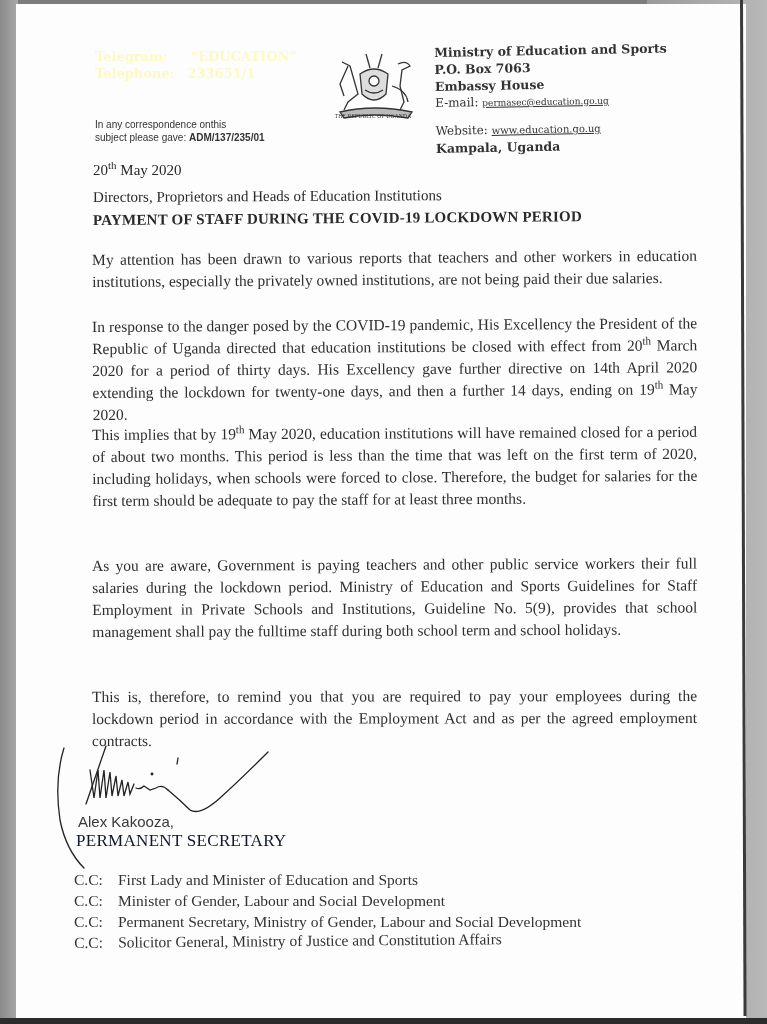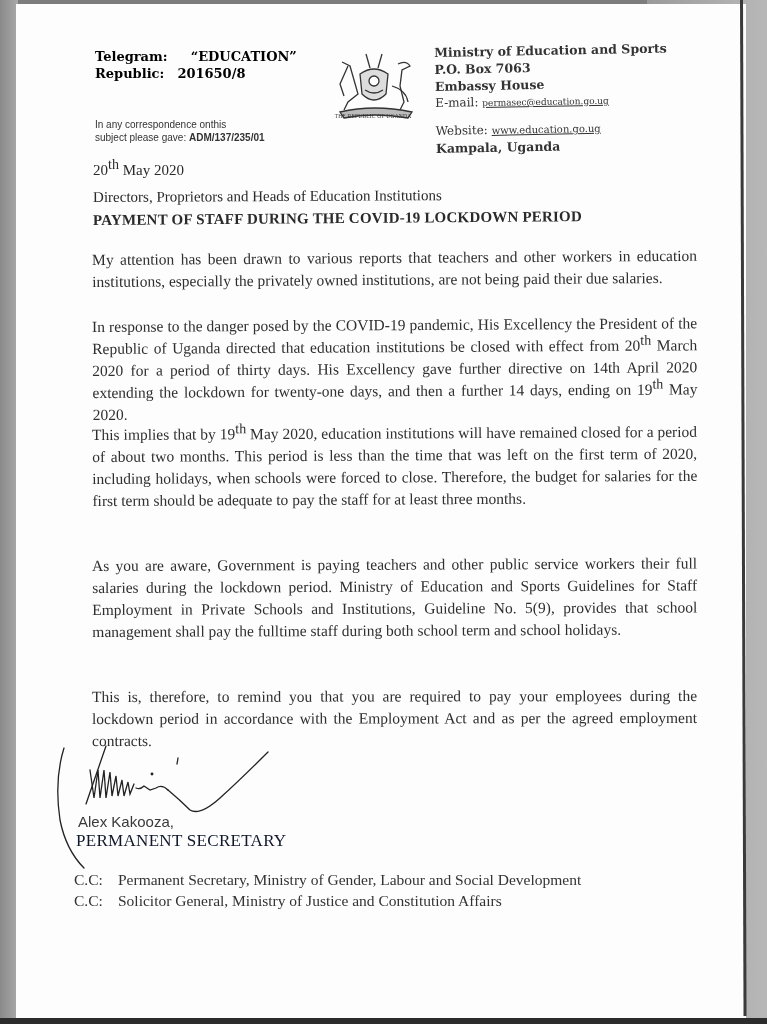--- a/index.html
+++ b/index.html
@@ -27,21 +27,21 @@
     background:#3a3a3a; transform-origin:top left; transform:rotate(-0.2deg);
   }
   .bottom-band {
     position:absolute; left:0; bottom:0; width:767px; height:6px; background:#2c2c2c;
   }
 
   
   .lh-left {
     position:absolute; left:95px; top:48px;
     font-family:"DejaVu Serif", serif; font-weight:bold; font-size:13px; line-height:17px;
-    color:#000000;
+    color:#fef9c3;
   }
   .lh-left .row { white-space:nowrap; }
   .lh-left .gap { display:inline-block; }
   .ref {
     position:absolute; left:95px; top:118px;
     font-family:Liberation Sans, sans-serif; font-size:10px; line-height:13px; color:#333;
   }
   .ref b { font-weight:bold; }
   .crest {
     position:absolute; left:318px; top:50px; width:110px; height:80px;
@@ -72,21 +72,21 @@
   .title {
     position:absolute; left:93px; top:212px; font-size:15px; font-weight:bold;
     letter-spacing:0.2px; transform:rotate(-0.45deg); transform-origin:left top;
   }
   .p1 { top:249px; transform:rotate(-0.4deg); transform-origin:left top; }
   .p2 { top:316px; transform:rotate(-0.35deg); transform-origin:left top; }
   .p3 { top:424px; transform:rotate(-0.3deg); transform-origin:left top; }
   .p4 { top:555px; transform:rotate(-0.25deg); transform-origin:left top; }
   .p5 { top:686px; transform:rotate(-0.1deg); transform-origin:left top; }
   .body-block p { margin:0; }
-  sup { font-size:14px; line-height:0;margin-top:44px; }
+  sup { font-size:11px; line-height:0;margin-top:44px; }
 
   .signature-svg { position:absolute; left:50px; top:740px; width:300px; height:130px; }
   .signatory-name {
     position:absolute; left:78px; top:813px; font-family:"Liberation Sans", sans-serif;
     font-size:15px; color:#3a3a3a;
   }
   .signatory-title {
     position:absolute; left:76px; top:831px; font-size:17px; font-weight:normal; color:#0f172a;
     letter-spacing:0.3px;
   }
@@ -107,23 +107,23 @@
 <div class="paper-edge-right"></div>
 <div class="bottom-band"></div>
 
 <div class="lh-left">
   <div class="row">
     <span>Telegram:</span>
     <span class="gap" style="width:14px"></span>
     <span>“EDUCATION”</span>
   </div>
   <div class="row">
-    <span>Republic:</span>
+    <span>Telephone:</span>
     <span class="gap" style="width:4px"></span>
-    <span>201650/8</span>
+    <span>233651/1</span>
   </div>
 </div>
 <div class="ref">
   <div>In any correspondence onthis</div>
   <div><span>subject please gave: </span><b>ADM/137/235/01</b></div>
 </div>
 
 <svg class="crest" viewBox="0 0 110 80">
   <g fill="none" stroke="#333" stroke-width="1.3">
     <line x1="48" y1="4" x2="52" y2="18"></line>
@@ -181,15 +181,17 @@
     <path d="M86 48 Q90 50 94 46 L100 50 L106 48 Q112 44 118 50"></path>
     <path d="M118 50 Q130 60 140 70 Q150 76 170 58 Q190 40 218 12"></path>
     <line x1="128" y1="18" x2="127" y2="24"></line>
     <circle cx="102" cy="34" r="0.8" fill="#222"></circle>
   </g>
 </svg>
 <div class="signatory-name">Alex Kakooza,</div>
 <div class="signatory-title">PERMANENT SECRETARY</div>
 
 <div class="cc-list">
+  <div class="cc-row"><span class="cc-label">C.C:</span><span>First Lady and Minister of Education and Sports</span></div>
+  <div class="cc-row"><span class="cc-label">C.C:</span><span>Minister of Gender, Labour and Social Development</span></div>
   <div class="cc-row"><span class="cc-label">C.C:</span><span>Permanent Secretary, Ministry of Gender, Labour and Social Development</span></div>
   <div class="cc-row"><span class="cc-label">C.C:</span><span>Solicitor General, Ministry of Justice and Constitution Affairs</span></div>
 </div>
 
 </body></html>

